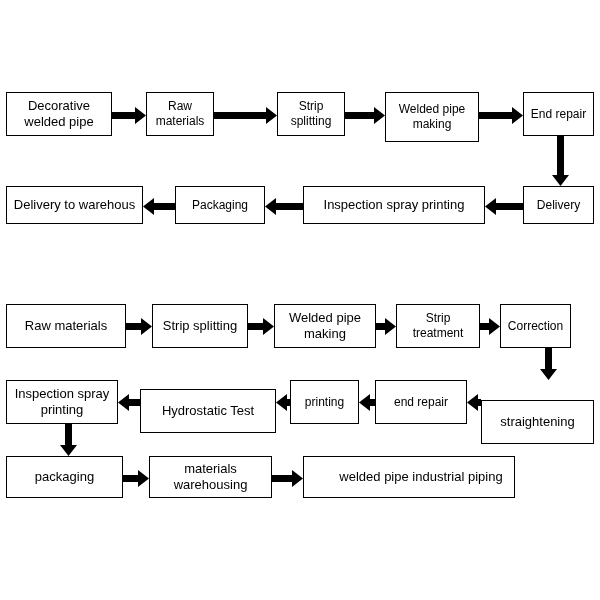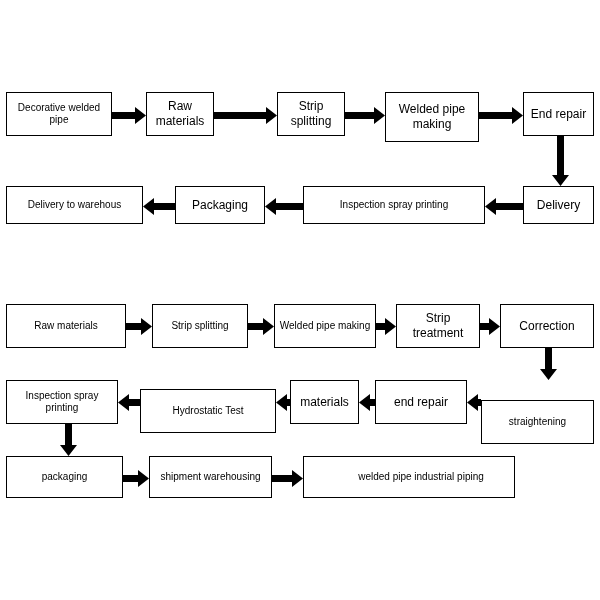--- a/index.html
+++ b/index.html
@@ -23,21 +23,21 @@
     position: absolute;
     box-sizing: border-box;
     border: 1px solid #000000;
     background: #ffffff;
     display: flex;
     align-items: center;
     justify-content: center;
     text-align: center;
     line-height: 1.25;
     padding: 2px 4px;
-    font-size: 10px;
+    font-size: 13px;
     color: #000000;
   }
   .node.small {
     font-size: 12px;
   }
   .arrow {
     position: absolute;
   }
   .arrow svg {
     display: block;
@@ -94,28 +94,28 @@
     </div>
     <div class="arrow" style="left: 143px; top: 198px;">
       <svg width="32" height="17" viewBox="0 0 32 17">
         <polygon points="32,5 11,5 11,0 0,8.5 11,17 11,12 32,12" fill="#000000"></polygon>
       </svg>
     </div>
     <div class="node" style="left: 6px; top: 304px; width: 120px; height: 44px;">Raw materials</div>
     <div class="node" style="left: 152px; top: 304px; width: 96px; height: 44px;">Strip splitting</div>
     <div class="node" style="left: 274px; top: 304px; width: 102px; height: 44px;">Welded pipe making</div>
     <div class="node small" style="left: 396px; top: 304px; width: 84px; height: 44px;">Strip treatment</div>
-    <div class="node small" style="left: 500px; top: 304px; width: 94px; height: 44px;">Correction</div>
+    <div class="node small" style="left: 500px; top: 304px; width: 71px; height: 44px;">Correction</div>
     <div class="node" style="left: 481px; top: 400px; width: 113px; height: 44px;">straightening</div>
     <div class="node small" style="left: 375px; top: 380px; width: 92px; height: 44px;">end repair</div>
-    <div class="node small" style="left: 290px; top: 380px; width: 69px; height: 44px;">materials</div>
+    <div class="node small" style="left: 290px; top: 380px; width: 69px; height: 44px;">printing</div>
     <div class="node" style="left: 140px; top: 389px; width: 136px; height: 44px;">Hydrostatic Test</div>
     <div class="node" style="left: 6px; top: 380px; width: 112px; height: 44px;">Inspection spray printing</div>
     <div class="node" style="left: 6px; top: 456px; width: 117px; height: 42px;">packaging</div>
-    <div class="node" style="left: 149px; top: 456px; width: 123px; height: 42px;">shipment warehousing</div>
+    <div class="node" style="left: 149px; top: 456px; width: 123px; height: 42px;">materials warehousing</div>
     <div class="node" style="left: 303px; top: 456px; width: 212px; height: 42px; padding-left: 28px;">welded pipe industrial piping</div>
     <div class="arrow" style="left: 126px; top: 318px;">
       <svg width="26" height="17" viewBox="0 0 26 17">
         <polygon points="0,5 15,5 15,0 26,8.5 15,17 15,12 0,12" fill="#000000"></polygon>
       </svg>
     </div>
     <div class="arrow" style="left: 248px; top: 318px;">
       <svg width="26" height="17" viewBox="0 0 26 17">
         <polygon points="0,5 15,5 15,0 26,8.5 15,17 15,12 0,12" fill="#000000"></polygon>
       </svg>

